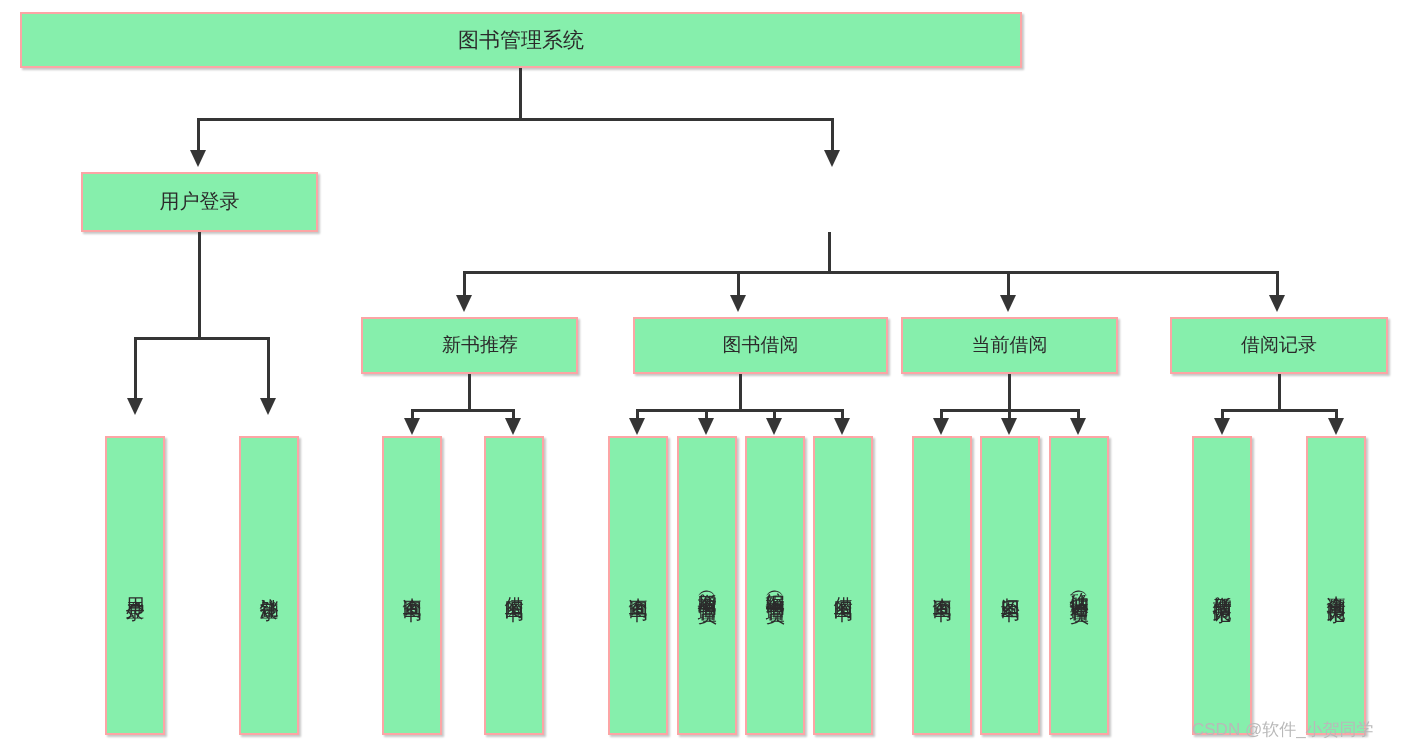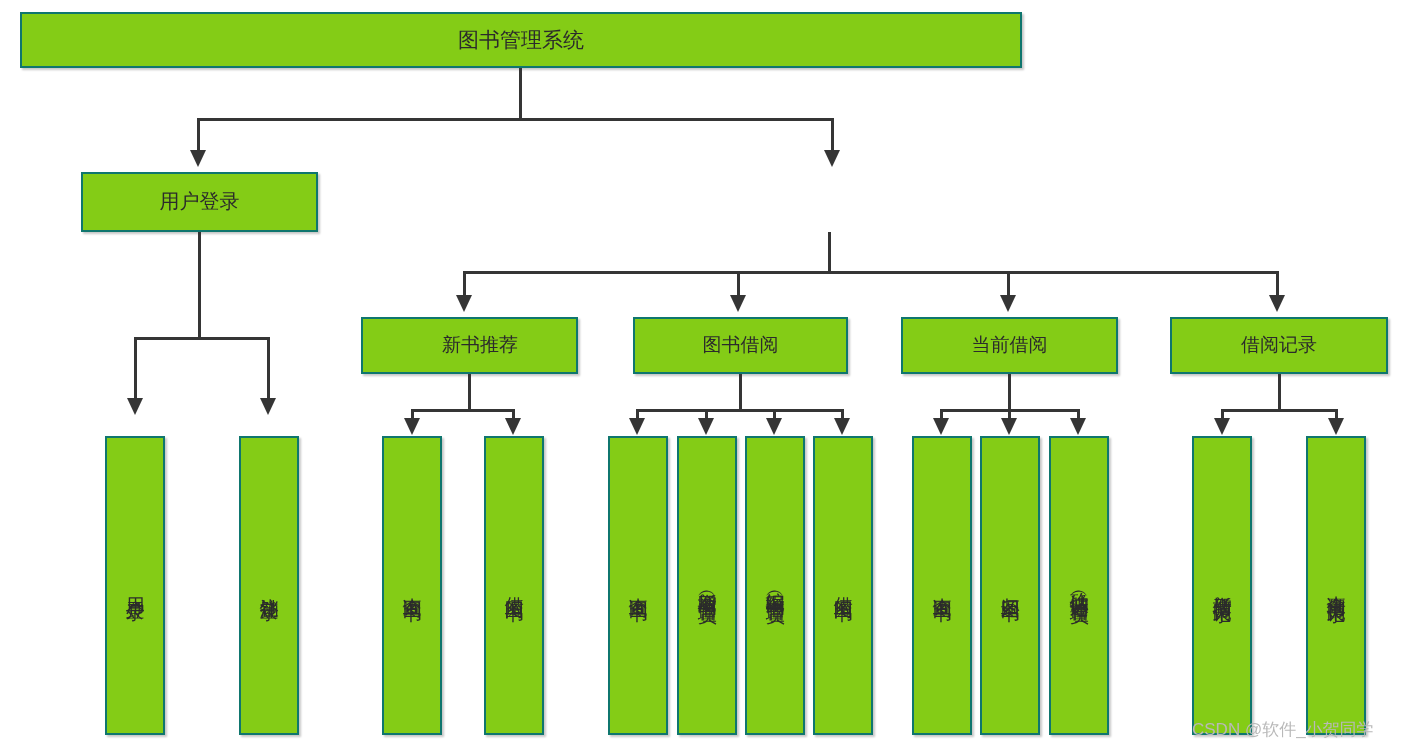--- a/index.html
+++ b/index.html
@@ -14,22 +14,22 @@
     position: relative;
     width: 1405px;
     height: 747px;
     background: #ffffff;
     overflow: hidden;
   }
   
   .node {
     position: absolute;
     box-sizing: border-box;
-    background: #84cc16;
-    border: 2px solid #0f766e;
+    background: #86efac;
+    border: 2px solid #fca5a5;
     box-shadow: 2px 2px 2px rgba(0,0,0,0.22);
     display: flex;
     align-items: center;
     justify-content: center;
     color: #2b2b2b;
     line-height: 1.18;
     text-align: center;
   }
   .node.root {
     font-size: 21px;
@@ -118,21 +118,21 @@
   <div class="edge v" style="left:737px; top:271px; width:3px; height:26px;"></div>
   <div class="arrow" style="left:730px; top:295px;"></div>
   <div class="edge v" style="left:1007px; top:271px; width:3px; height:26px;"></div>
   <div class="arrow" style="left:1000px; top:295px;"></div>
   <div class="edge v" style="left:1276px; top:271px; width:3px; height:26px;"></div>
   <div class="arrow" style="left:1269px; top:295px;"></div>
 
   <div class="node lvl2" style="left:361px; top:317px; width:217px; height:57px;padding-left:21px;">
     <span>新书推荐</span>
   </div>
-  <div class="node lvl2" style="left:633px; top:317px; width:215px; height:57px;">
+  <div class="node lvl2" style="left:633px; top:317px; width:255px; height:57px;">
     <span>图书借阅</span>
   </div>
   <div class="node lvl2" style="left:1170px; top:317px; width:218px; height:57px;">
     <span>借阅记录</span>
   </div>
   <div class="node lvl2" style="left:901px; top:317px; width:217px; height:57px;">
     <span>当前借阅</span>
   </div>
 
   <div class="edge v" style="left:468px; top:374px; width:3px; height:38px;"></div>

